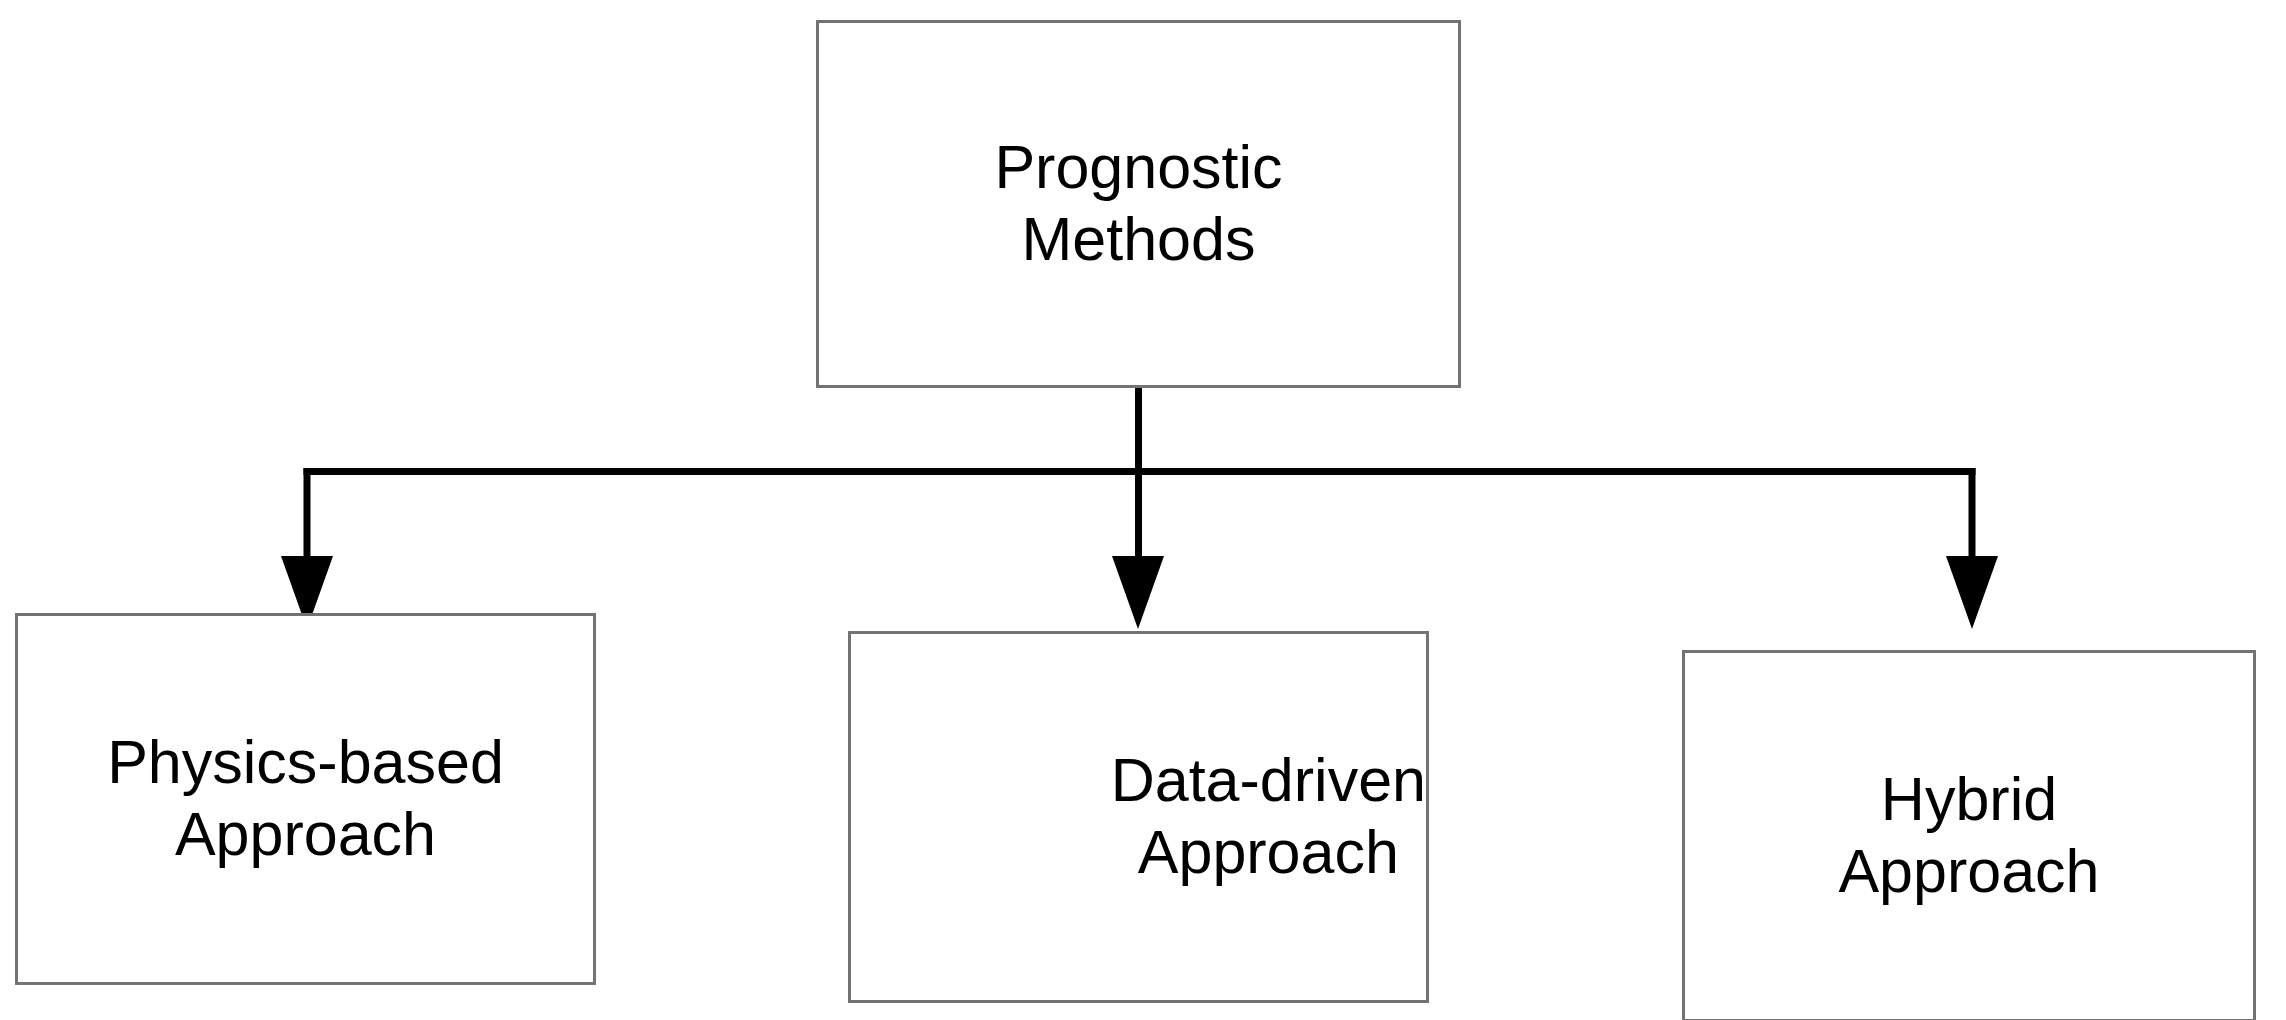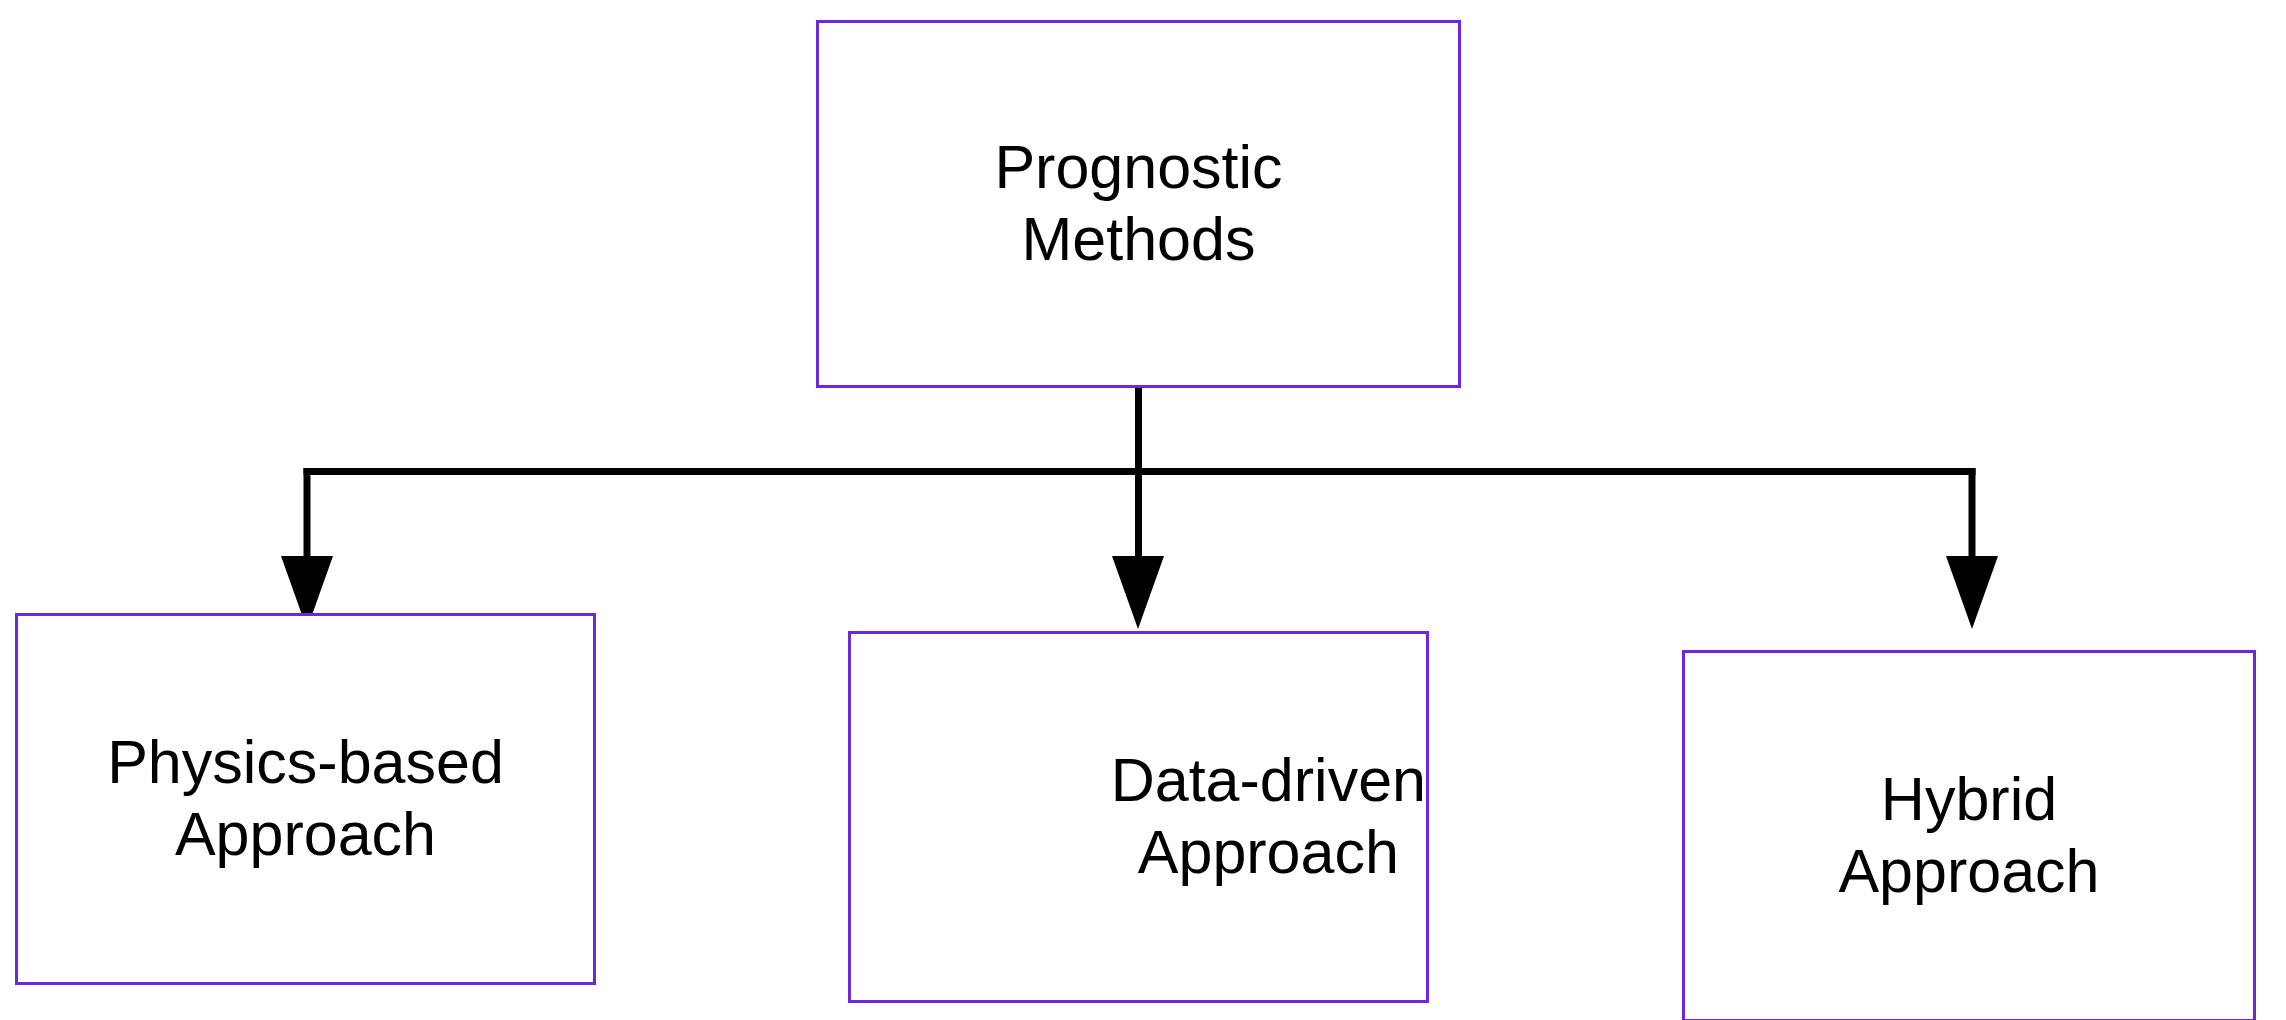--- a/index.html
+++ b/index.html
@@ -12,21 +12,21 @@
     width: 2286px;
     height: 1020px;
     background: #ffffff;
     overflow: hidden;
     font-family: "Liberation Sans", sans-serif;
   }
   .node {
     position: absolute;
     box-sizing: border-box;
     background: #ffffff;
-    border: 3px solid #6d28d9;
+    border: 3px solid #737373;
     display: flex;
     align-items: center;
     justify-content: center;
     text-align: center;
   }
   .node-label {
     font-family: "Liberation Sans", sans-serif;
     font-size: 61px;
     line-height: 1.18;
     color: #000000;

